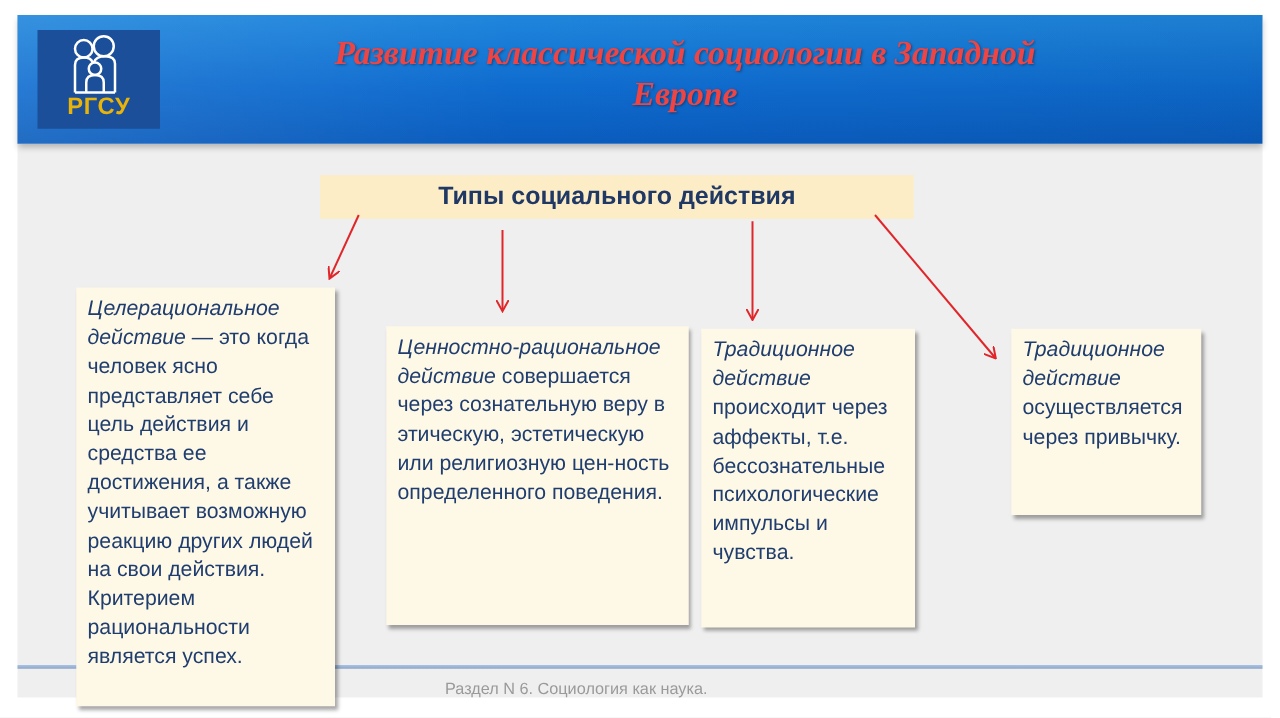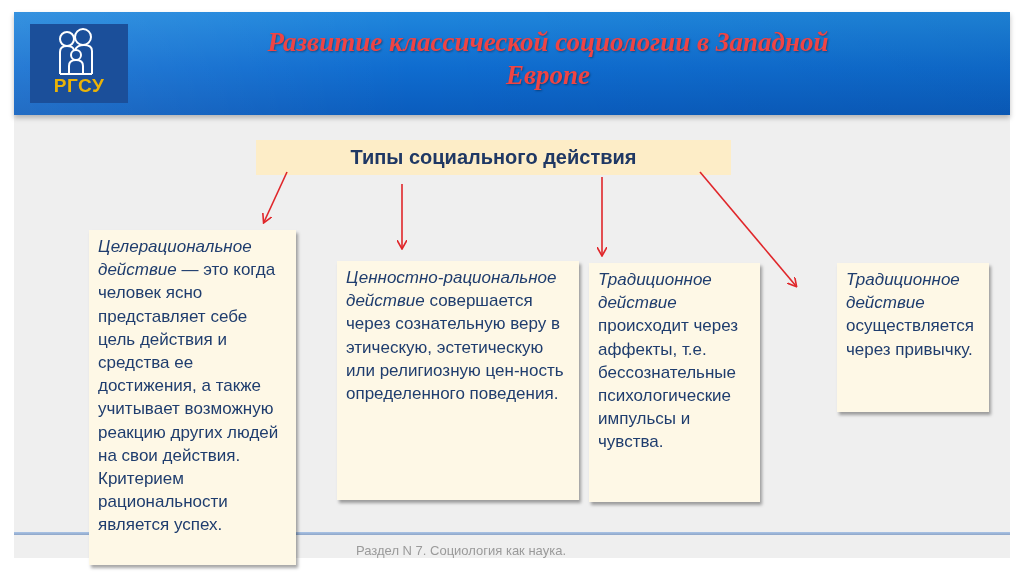--- a/index.html
+++ b/index.html
@@ -41,21 +41,21 @@
     .banner {
       position: absolute; left: 256px; top: 140px; width: 475px; height: 35px;
       background: #fdedc7;
       display: flex; align-items: center; justify-content: center;
       color: #1f3864; font-weight: bold; font-size: 20px;
     }
     .box {
       position: absolute; background: #fef8e6;
       box-shadow: 2px 3px 3px rgba(0,0,0,0.35);
       color: #1f3d6e; font-size: 17px; line-height: 23.2px;
-      padding: 5px 8px 6px 9px; box-sizing: border-box; margin-left: 28px;
+      padding: 5px 8px 6px 9px; box-sizing: border-box;
     }
     .box .term { font-style: italic; }
     .box1 { left: 61px; top: 230px; width: 207px; height: 335px; z-index: 3; }
     .box2 { left: 309px; top: 261px; width: 242px; height: 239px; }
     .box3 { left: 561px; top: 263px; width: 171px; height: 239px; }
     .box4 { left: 809px; top: 263px; width: 152px; height: 149px; }
     .arrows { position: absolute; left: 0; top: 0; width: 1024px; height: 574px; pointer-events: none; z-index: 4; }
     .footer-line {
       position: absolute; left: 14px; top: 532px; width: 996px; height: 3px;
       background: linear-gradient(180deg, #a9c3e6 0%, #8ea6c8 100%);
@@ -107,13 +107,13 @@
       <path d="M0,0 L9,5 L0,10" fill="none" stroke="#e0262a" stroke-width="1.6"></path>
     </marker>
   </defs>
   <line x1="287" y1="172" x2="264" y2="222" stroke="#e0262a" stroke-width="1.6" marker-end="url(#ah)"></line>
   <line x1="402" y1="184" x2="402" y2="248" stroke="#e0262a" stroke-width="1.6" marker-end="url(#ah)"></line>
   <line x1="602" y1="177" x2="602" y2="255" stroke="#e0262a" stroke-width="1.6" marker-end="url(#ah)"></line>
   <line x1="700" y1="172" x2="796" y2="286" stroke="#e0262a" stroke-width="1.6" marker-end="url(#ah)"></line>
 </svg>
 
 <div class="footer-line"></div>
-<div class="footer-text">Раздел N 7. Социология как наука.</div>
+<div class="footer-text">Раздел N 6. Социология как наука.</div>
 
 </body></html>

